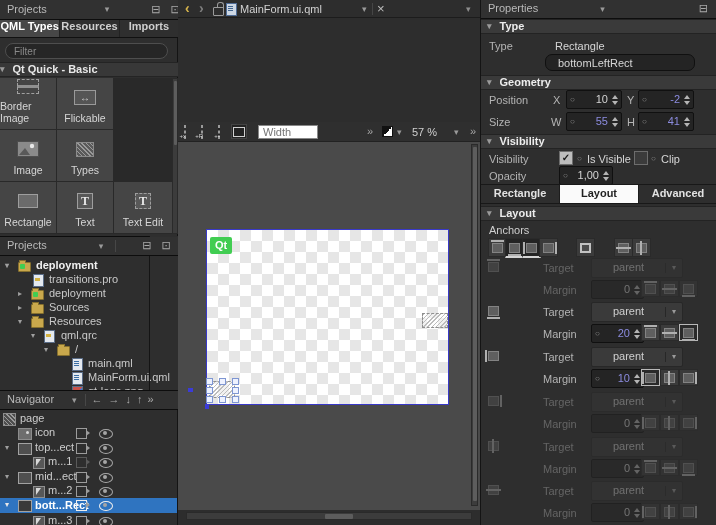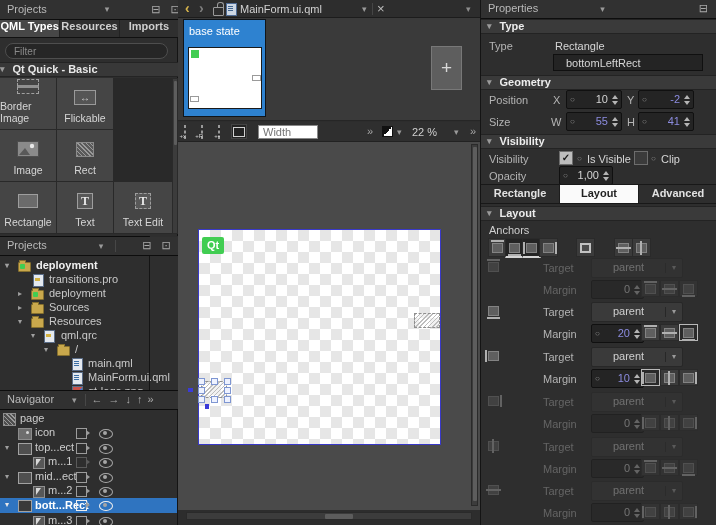--- a/index.html
+++ b/index.html
@@ -149,21 +149,21 @@
               <circle cx="15" cy="5" r="2.2" fill="#e8e8e8"></circle>
               <path d="M2 14 L8 7 L13 14 Z" fill="#595959"></path>
             </svg>
           </span>
         <span class="lbl">Image</span>
         </div>
       <div class="x cell" style="left:57px;top:52px;width:56px;height:51px">
         <span class="cic">
             <span class="bx ic-it"></span>
           </span>
-        <span class="lbl">Rect</span>
+        <span class="lbl">Types</span>
         </div>
 
       <div class="x cell" style="left:0;top:104px;width:56px;height:51px">
         <span class="cic">
             <span class="bx ic-rc"></span>
           </span>
         <span class="lbl">Rectangle</span>
         </div>
       <div class="x cell" style="left:57px;top:104px;width:56px;height:51px">
         <span class="cic">
@@ -309,53 +309,40 @@
       <span class="x" style="left:21px;top:0;color:#7e7e7e;font-size:14px;font-weight:bold">›</span>
       <i class="lockic" style="left:35px;top:7px"></i>
       <i class="fdoc" style="left:48px;top:3px"></i>
       <span class="x" style="left:62px;top:3px;color:#d2d2d2">MainForm.ui.qml</span>
       <span class="x" style="left:184px;top:4px;color:#9a9a9a;font-size:9px">▾</span>
       <span class="x" style="left:194px;top:3px;width:1px;height:12px;background:#454545"></span>
       <span class="x" style="left:199px;top:1px;color:#bdbdbd;font-size:13px">×</span>
       <span class="x" style="left:288px;top:4px;color:#8d8d8d;font-size:9px">▾</span>
     </div>
 
-    <div class="x" style="left:0;top:18px;width:302px;height:103px;background:#3a3a3a;border-bottom:1px solid #262626">
-      <div class="x" style="left:5px;top:1px;width:83px;height:98px;background:#2e82d0;border:1px solid #10151a">
-        <span class="x" style="left:5px;top:5px;color:#fff">base state</span>
-        <div class="x" style="left:4px;top:27px;width:74px;height:62px;background:#fff;border:1px solid #1a1a1a">
-          <div class="x" style="left:2px;top:2px;width:8px;height:8px;background:#41cd52"></div>
-          <div class="x" style="left:63px;top:27px;width:9px;height:6px;border:1px solid #9a9a9a"></div>
-          <div class="x" style="left:1px;top:48px;width:9px;height:6px;border:1px solid #9a9a9a"></div>
-        </div>
-      </div>
-      <div class="x" style="left:253px;top:28px;width:31px;height:44px;background:#5e5e5e;border:1px solid #787878;display:flex;align-items:center;justify-content:center">
-        <span style="font-size:19px;color:#d8d8d8">+</span>
-      </div>
-    </div>
 
     <div class="x" style="left:0;top:122px;width:302px;height:20px;background:#2f2f2f;border-bottom:1px solid #222">
       <span class="x dashsq" style="left:6px;top:4px"><i>+x</i></span>
       <span class="x dashsq" style="left:21px;top:4px"><i>+R</i></span>
       <span class="x dashsq" style="left:36px;top:4px;background:#242424"><i>+▪</i></span>
       <span class="x" style="left:53px;top:2px;width:16px;height:15px;background:#232323;border:1px solid #444;display:flex;align-items:center;justify-content:center">
         <span style="width:10px;height:8px;border:1px solid #d0d0d0;display:inline-block"></span>
       </span>
       <input class="x pin" style="left: 80px; top: 3px; width: 60px; height: 14px; background: rgb(255, 255, 255); border: 1px solid rgb(136, 136, 136); color: rgb(51, 51, 51); padding: 0px 4px;" placeholder="Width">
       <span class="x" style="left:189px;top:3px;color:#a5a5a5">»</span>
       <span class="x" style="left:204px;top:4px;width:11px;height:11px;border:1px solid #111;background:linear-gradient(135deg,#111 0 50%,#fff 50%)"></span>
       <span class="x" style="left:219px;top:5px;color:#9a9a9a;font-size:9px">▾</span>
-      <span class="x" style="left:234px;top:4px;color:#cfcfcf">22 %</span>
+      <span class="x" style="left:234px;top:4px;color:#cfcfcf">57 %</span>
       <span class="x" style="left:276px;top:5px;color:#9a9a9a;font-size:9px">▾</span>
       <span class="x" style="left:292px;top:3px;color:#a5a5a5">»</span>
     </div>
 
     <div class="x" style="left:0;top:142px;width:302px;height:368px;background:#4a4a4a">
 
-      <div class="x chk" style="left:20px;top:87px;width:243px;height:216px;border:1px solid #3939c8">
+      <div class="x chk" style="left:28px;top:87px;width:243px;height:176px;border:1px solid #3939c8">
         <div class="x" style="left:3px;top:7px;width:22px;height:17px;background:#41cd52;border-radius:2px;display:flex;align-items:center;justify-content:center">
           <span style="color:#fff;font-weight:bold;font-size:11px">Qt</span>
         </div>
         <div class="x hrect" style="left:215px;top:83px;width:26px;height:15px"></div>
         <div class="x hrect" style="left:2px;top:151px;width:26px;height:17px"></div>
         <i class="hndl" style="left:-1px;top:148px"></i>
         <i class="hndl" style="left:12px;top:148px"></i>
         <i class="hndl" style="left:25px;top:148px"></i>
         <i class="hndl" style="left:-1px;top:157px"></i>
         <i class="hndl" style="left:25px;top:157px"></i>
@@ -384,21 +371,21 @@
 
     </div>
 
     <div class="x psect" style="left:0;top:19px;width:236px;height:15px">
       <span class="cdn" style="margin-left:6px">▾</span>
       <span style="margin-left:8px">Type</span>
     </div>
     <span class="plab" style="left:8px;top:40px">Type</span>
     <span class="pval" style="left:74px;top:40px">Rectangle</span>
     <span class="plab" style="left:8px;top:74px">id</span>
-    <input class="x pin" style="left: 72px; top: 54px; width: 150px; height: 17px; padding: 0px 12px;" value="bottomLeftRect">
+    <input class="x pin" style="left: 64px; top: 54px; width: 150px; height: 17px; padding: 0px 12px; border-radius: 7px;" value="bottomLeftRect">
 
     <div class="x psect" style="left:0;top:75px;width:236px;height:15px">
       <span class="cdn" style="margin-left:6px">▾</span>
       <span style="margin-left:8px">Geometry</span>
     </div>
     <span class="plab" style="left:8px;top:94px">Position</span>
     <span class="plab" style="left:72px;top:94px">X</span>
     <div class="spin" style="left:85px;top:90px;width:50px">
       <span class="dot">○</span>
       <span class="v">10</span>

